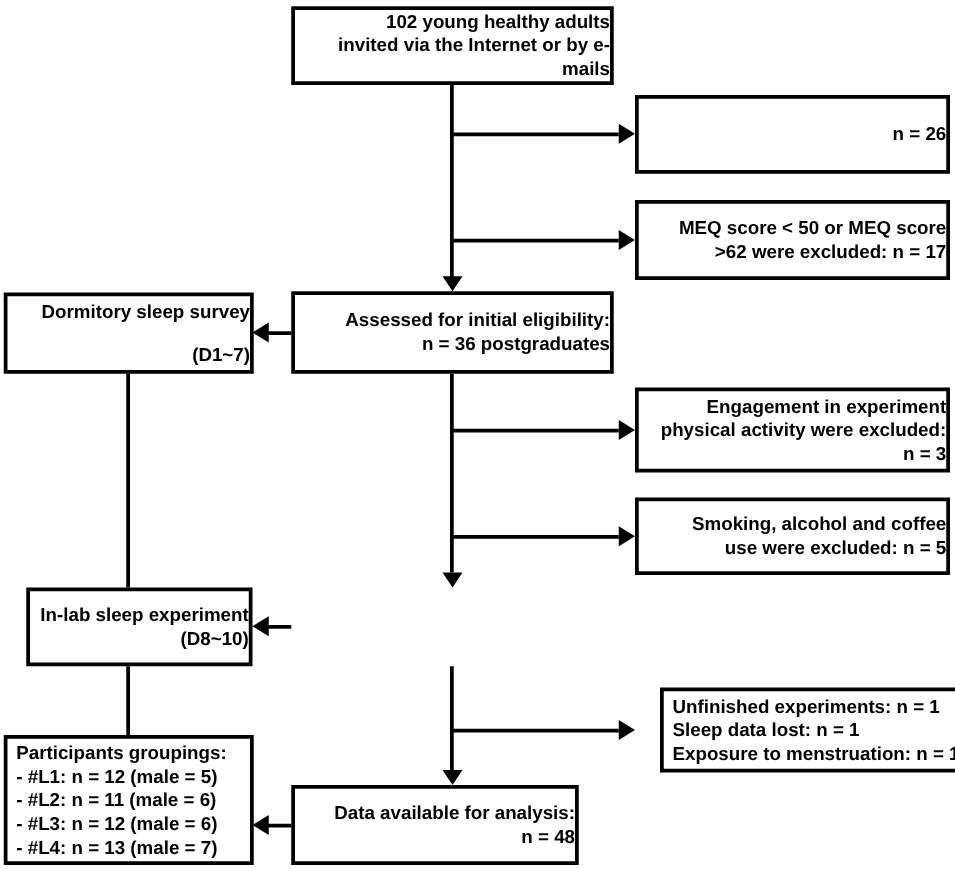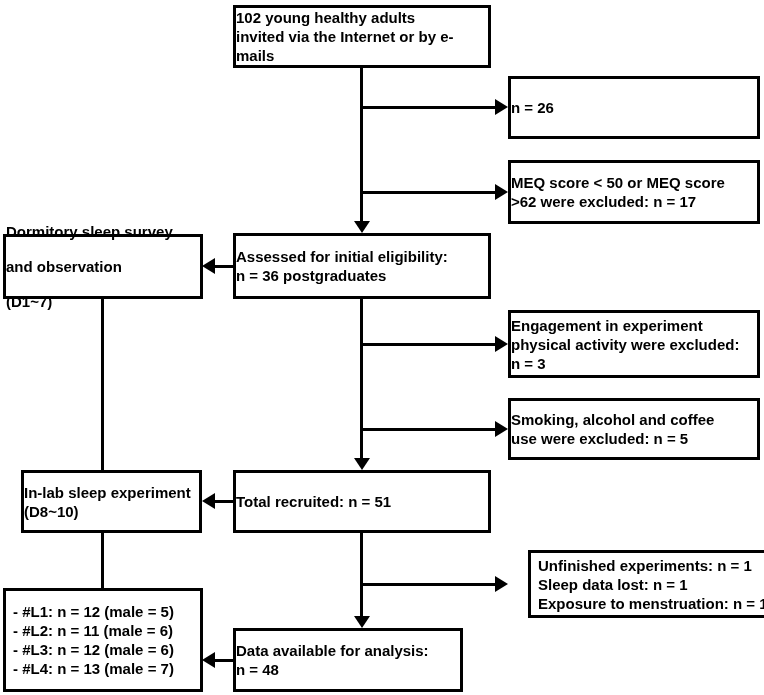--- a/index.html
+++ b/index.html
@@ -20,21 +20,21 @@
     position: absolute;
     box-sizing: border-box;
     border: 3px solid #000000;
     background: #ffffff;
     display: flex;
     flex-direction: column;
     justify-content: center;
     font-size: 15px;
     line-height: 19px;
   }
-  .box.center { align-items: flex-start; text-align: center; }
+  .box.center { align-items: flex-end; text-align: center; }
   .box.left   { align-items: flex-start; text-align: left; padding-left: 7px; padding-right: 4px; }
   .box .line  { white-space: nowrap; }
 
   
   .b-invited    { left: 233px; top:   5px; width: 258px; height: 63px; }
   .b-psqi       { left: 508px; top:  76px; width: 252px; height: 63px; }
   .b-meq        { left: 508px; top: 160px; width: 252px; height: 64px; }
   .b-assessed   { left: 233px; top: 233px; width: 258px; height: 66px; }
   .b-dormitory  { left:   3px; top: 234px; width: 200px; height: 65px; gap: 16px; }
   .b-strenuous  { left: 508px; top: 310px; width: 252px; height: 68px; }
@@ -114,56 +114,53 @@
     <div class="line">&gt;62 were excluded: n = 17</div>
   </div>
 
   <div class="box center b-assessed">
     <div class="line">Assessed for initial eligibility:</div>
     <div class="line">n = 36 postgraduates</div>
   </div>
 
   <div class="box center b-dormitory">
     <div class="line">Dormitory sleep survey</div>
-    <div class="line">and observation</div>
     <div class="line">(D1~7)</div>
   </div>
 
   <div class="box center b-strenuous">
     <div class="line">Engagement in experiment</div>
     <div class="line">physical activity were excluded:</div>
     <div class="line">n = 3</div>
   </div>
 
   <div class="box center b-smoking">
     <div class="line">Smoking, alcohol and coffee</div>
     <div class="line">use were excluded: n = 5</div>
   </div>
 
-  <div class="box center b-total">
-    <div class="line">Total recruited: n = 51</div>
-  </div>
 
   <div class="box center b-inlab">
     <div class="line">In-lab sleep experiment</div>
     <div class="line">(D8~10)</div>
   </div>
 
   <div class="box left b-unfinished">
     <div class="line">Unfinished experiments: n = 1</div>
     <div class="line">Sleep data lost: n = 1</div>
     <div class="line">Exposure to menstruation: n = 1</div>
   </div>
 
   <div class="box center b-data">
     <div class="line">Data available for analysis:</div>
     <div class="line">n = 48</div>
   </div>
 
   <div class="box left b-groupings">
+    <div class="line">Participants groupings:</div>
     <div class="line">- #L1: n = 12 (male = 5)</div>
     <div class="line">- #L2: n = 11 (male = 6)</div>
     <div class="line">- #L3: n = 12 (male = 6)</div>
     <div class="line">- #L4: n = 13 (male = 7)</div>
   </div>
 
   <div class="conn vline v-spine-1"></div>
   <div class="arrow arrow-down a-spine-1"></div>
 
   <div class="conn vline v-spine-2"></div>

